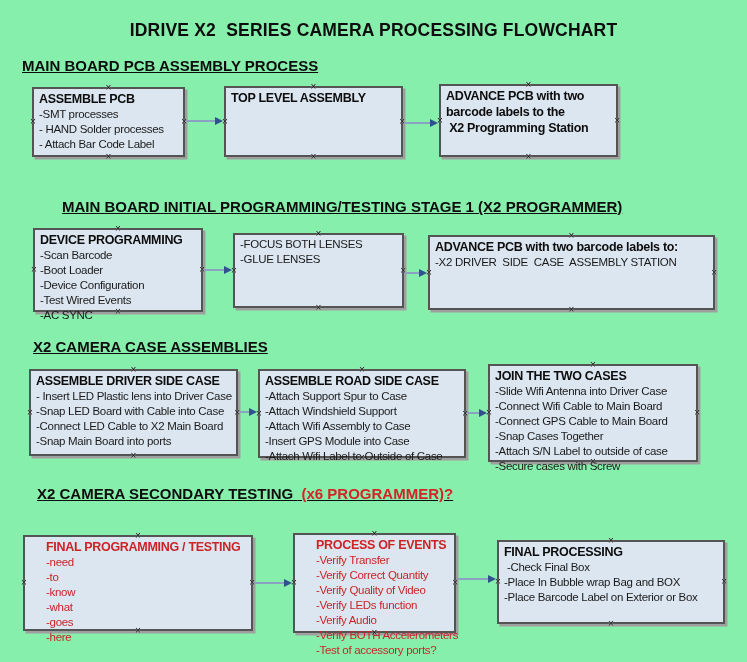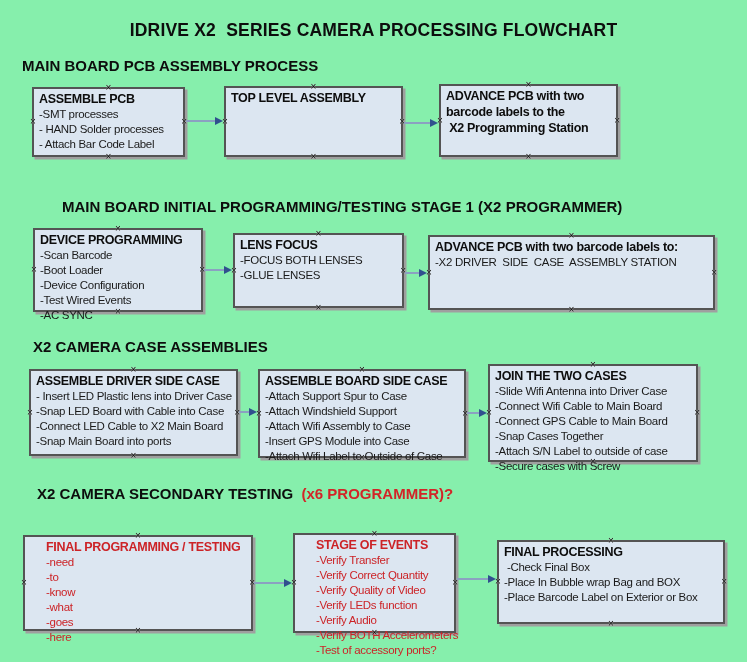--- a/index.html
+++ b/index.html
@@ -5,21 +5,21 @@
   html,body{margin:0;padding:0;background:#fff;}
   #canvas{
     position:relative;width:747px;height:662px;background:#86efac;overflow:hidden;
     font-family:"Liberation Sans",sans-serif;color:#111;
   }
   .page-title{
     position:absolute;top:20px;left:0;width:747px;text-align:center;
     font-size:17.5px;font-weight:bold;letter-spacing:.2px;white-space:pre;color:#0d0d0d;
   }
   .sec-header{
-    position:absolute;font-size:15px;font-weight:bold;white-space:pre;color:#0d0d0d;
+    position:absolute;font-size:15px;font-weight:bold;white-space:pre;color:#0d0d0d;text-decoration:underline;
   }
   .sec-header .red-part{color:#d32427;}
   .fbox{
     position:absolute;box-sizing:border-box;border:2px solid #545454;background:#dce6f1;
     box-shadow:2.5px 2.5px 0 #9f9f9f;padding:2px 4px 0 5px;overflow:visible;
   }
   .box-title{
     font-size:12.5px;font-weight:bold;letter-spacing:-.3px;line-height:16px;white-space:pre;color:#0d0d0d;
   }
   .box-items{
@@ -89,21 +89,20 @@
 -Boot Loader
 -Device Configuration
 -Test Wired Events
 -AC SYNC</div>
   <span class="handle h-top">×</span>
       <span class="handle h-bottom">×</span>
       <span class="handle h-left">×</span>
       <span class="handle h-right">×</span>
     </div>
   <div class="fbox" style="left:233px;top:233px;width:171px;height:75px;">
-    <div class="box-title">LENS FOCUS</div>
     <div class="box-items">-FOCUS BOTH LENSES
 -GLUE LENSES</div>
   <span class="handle h-top">×</span>
       <span class="handle h-bottom">×</span>
       <span class="handle h-left">×</span>
       <span class="handle h-right">×</span>
     </div>
   <div class="fbox" style="left:428px;top:235px;width:287px;height:75px;">
     <div class="box-title">ADVANCE PCB with two barcode labels to:</div>
     <div class="box-items">-X2 DRIVER  SIDE  CASE  ASSEMBLY STATION</div>
@@ -127,21 +126,21 @@
     <div class="box-items">- Insert LED Plastic lens into Driver Case
 -Snap LED Board with Cable into Case
 -Connect LED Cable to X2 Main Board
 -Snap Main Board into ports</div>
   <span class="handle h-top">×</span>
       <span class="handle h-bottom">×</span>
       <span class="handle h-left">×</span>
       <span class="handle h-right">×</span>
     </div>
   <div class="fbox" style="left:258px;top:369px;width:208px;height:89px;">
-    <div class="box-title">ASSEMBLE BOARD SIDE CASE</div>
+    <div class="box-title">ASSEMBLE ROAD SIDE CASE</div>
     <div class="box-items">-Attach Support Spur to Case
 -Attach Windshield Support
 -Attach Wifi Assembly to Case
 -Insert GPS Module into Case
 -Attach Wifi Label to Outside of Case</div>
   <span class="handle h-top">×</span>
       <span class="handle h-bottom">×</span>
       <span class="handle h-left">×</span>
       <span class="handle h-right">×</span>
     </div>
@@ -175,21 +174,21 @@
 -know
 -what
 -goes
 -here</div>
   <span class="handle h-top">×</span>
       <span class="handle h-bottom">×</span>
       <span class="handle h-left">×</span>
       <span class="handle h-right">×</span>
     </div>
   <div class="fbox red-text" style="left:293px;top:533px;width:163px;height:100px;">
-    <div class="box-title">STAGE OF EVENTS</div>
+    <div class="box-title">PROCESS OF EVENTS</div>
     <div class="box-items">-Verify Transfer
 -Verify Correct Quantity
 -Verify Quality of Video
 -Verify LEDs function
 -Verify Audio
 -Verify BOTH Accelerometers
 -Test of accessory ports?</div>
   <span class="handle h-top">×</span>
       <span class="handle h-bottom">×</span>
       <span class="handle h-left">×</span>

